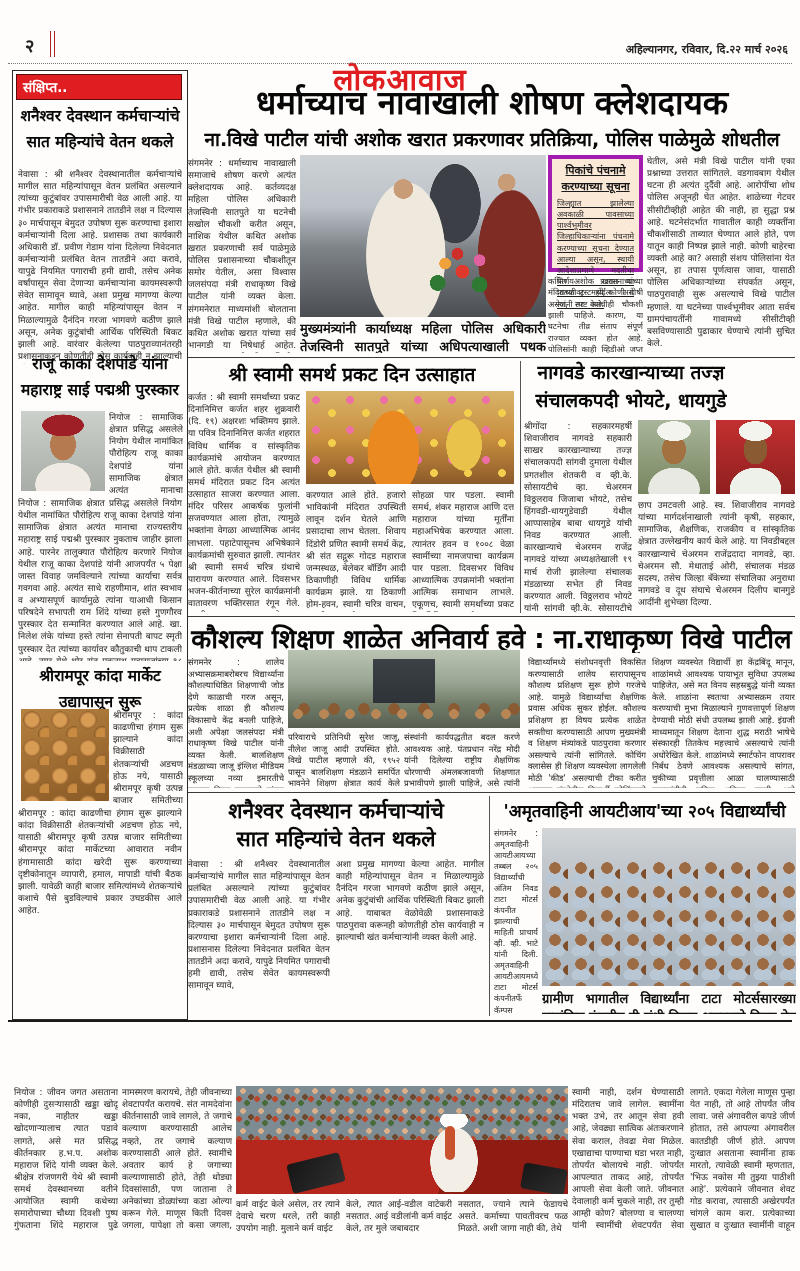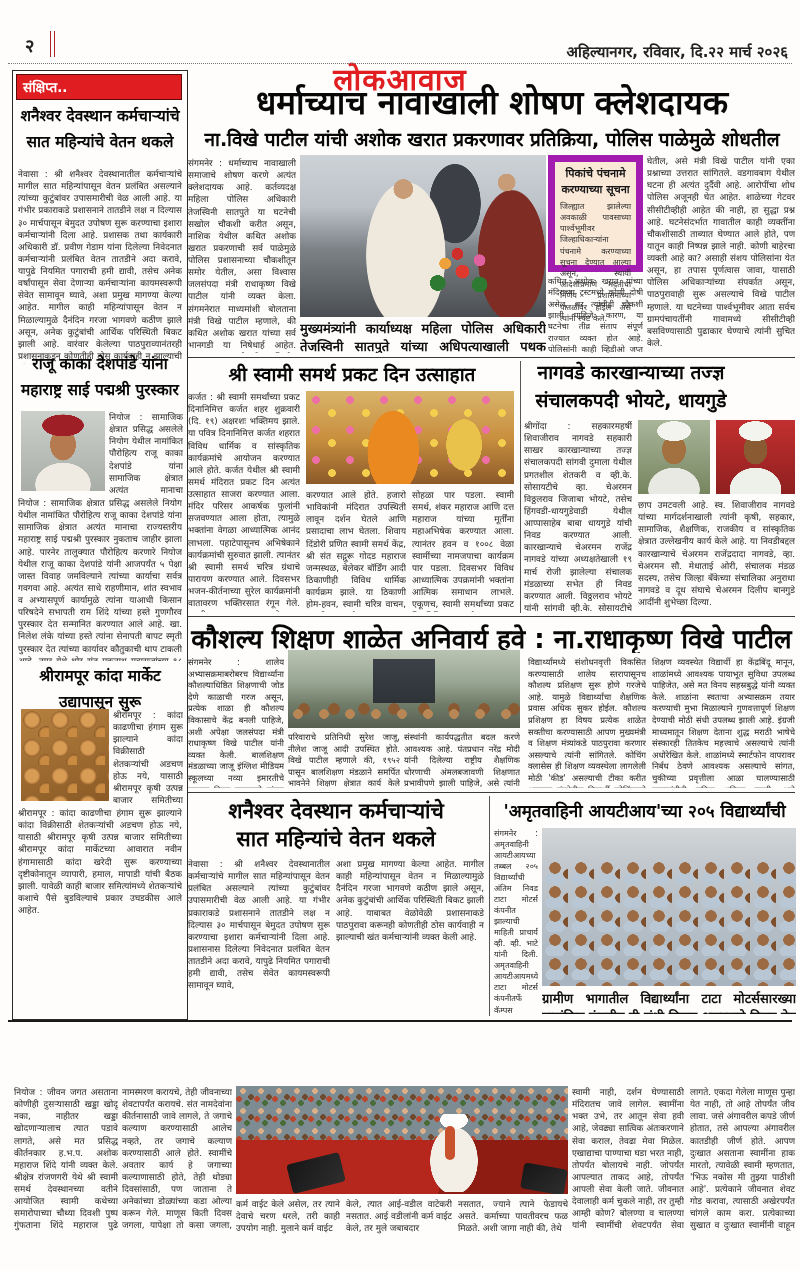--- a/index.html
+++ b/index.html
@@ -13,27 +13,27 @@
   .hl { font-weight:bold; color:#070707; text-align:center; overflow:hidden; }
   .body-txt { font-size:8.8px; line-height:1.38; text-align:justify; color:#272727; overflow:hidden; }
   .cap { font-size:13px; font-weight:bold; line-height:1.35; text-align:justify; color:#101010; overflow:hidden; }
   .rule-h { position:absolute; border-top:1px solid #3a3a3a; }
   .rule-h.thick { border-top:2px solid #1a1a1a; }
   .rule-h.dotted { border-top:1px dotted #777; }
   .rule-v { position:absolute; border-left:1px solid #555; }
   .masthead { color:#e01d20; font-weight:bold; font-size:30px; letter-spacing:1px; text-align:center;margin-top:32px; }
   .pageno { font-size:18px; font-weight:bold; color:#222; }
   .vbars { width:5px; border-left:1.5px solid #b02024; border-right:1.5px solid #b02024; height:26px; }
-  .dateline { font-size:15px; color:#222; text-align:right; font-weight:bold; }
+  .dateline { font-size:11px; color:#222; text-align:right; font-weight:bold; }
 
   .sidebar-box { border:1.2px solid #2a2a2a; background:#fefdfb; }
   .sb-redbar { background:#e01d20; color:#fff; font-weight:bold; font-size:13.5px; padding:3px 6px; border:1px solid #5a0c0c; }
   .sb-hl { font-size:15.5px; line-height:1.7; }
 
-  .infobox { background:#fbe9d8; border:7px solid #a21caf; padding:4px 5px; }
+  .infobox { background:#fbe9d8; border:4px solid #a21caf; padding:4px 5px;text-decoration:underline; }
   .infobox .t { font-size:11px; font-weight:bold; text-align:center; line-height:1.45; color:#161616; }
   .infobox .b { font-size:8px; line-height:1.4; text-align:justify; color:#2b2b2b; margin-top:3px; }
 
   .photo { position:absolute; overflow:hidden; background:#c9c9c4; }
 
   .ph-lead{ background:
     radial-gradient(circle 7px at 66% 72%, #df392d 96%, transparent),
     radial-gradient(circle 6px at 59% 67%, #efa23b 96%, transparent),
     radial-gradient(circle 6px at 73% 65%, #e160a0 96%, transparent),
     radial-gradient(circle 6px at 64% 61%, #ce2f2a 96%, transparent),

